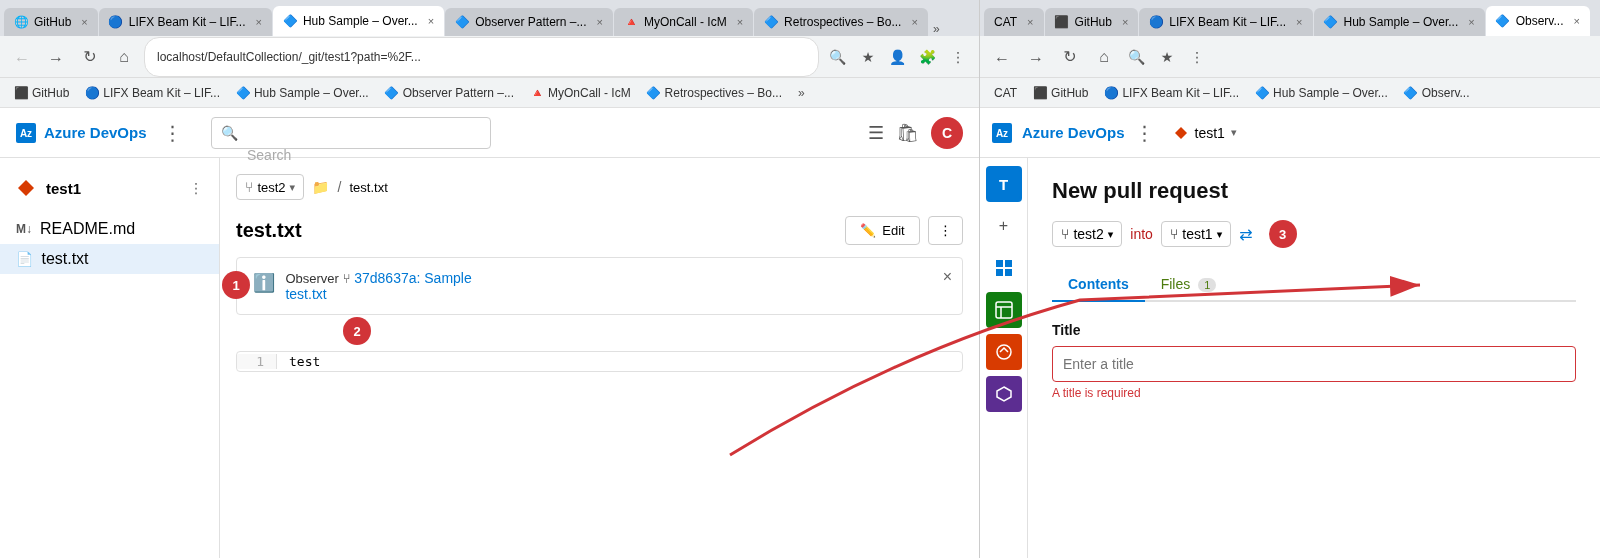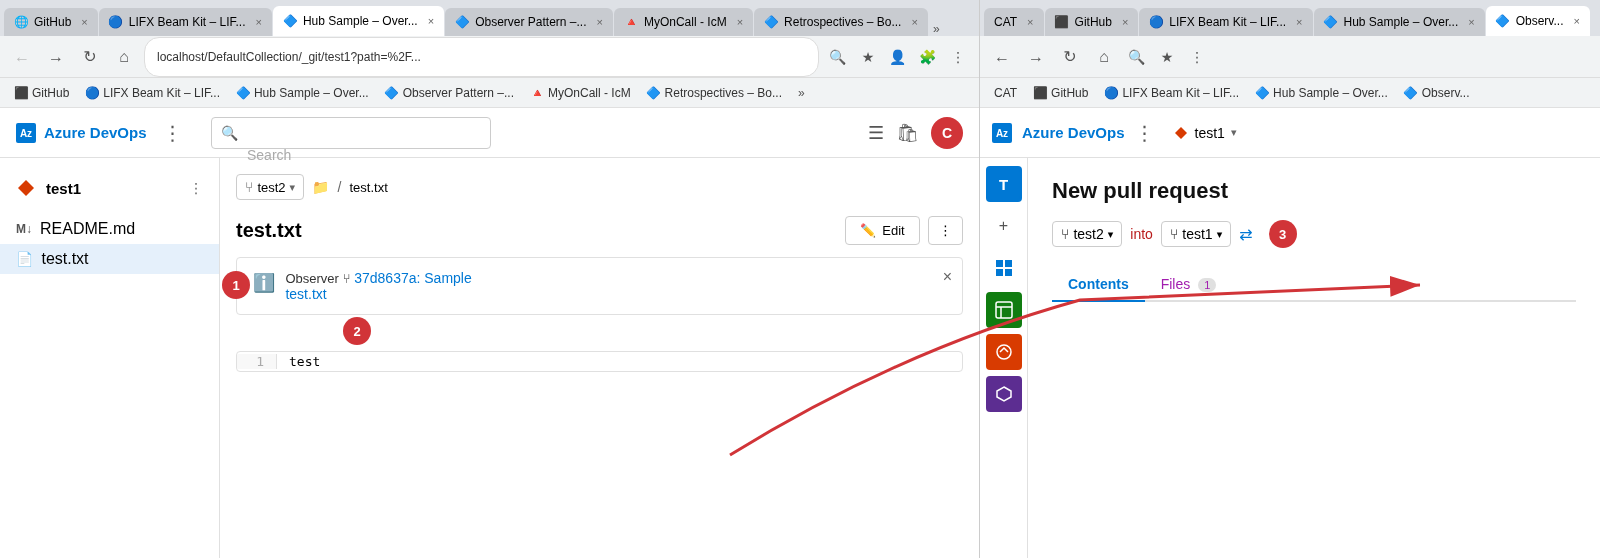--- a/index.html
+++ b/index.html
@@ -101,21 +101,21 @@
 
     
     .pr-panel { flex: 1; padding: 20px 24px; overflow: auto; }
     .pr-title { font-size: 22px; font-weight: 600; margin-bottom: 16px; color: #111; }
     .pr-branch-row { display: flex; align-items: center; gap: 8px; margin-bottom: 20px; font-size: 14px; }
     .pr-branch-selector { display: flex; align-items: center; gap: 4px; padding: 4px 8px; border: 1px solid #ccc; border-radius: 4px; cursor: pointer; }
     .pr-into { color: #b91c1c; }
     .pr-swap-icon { color: #0078d4; font-size: 16px; cursor: pointer; }
 
     .pr-tabs { display: flex; gap: 0; border-bottom: 2px solid #e0e0e0; margin-bottom: 20px; }
-    .pr-tab { padding: 8px 16px; cursor: pointer; font-size: 14px; color: #a21caf; border-bottom: 2px solid transparent; margin-bottom: -2px; }
+    .pr-tab { padding: 8px 16px; cursor: pointer; font-size: 14px; color: #4d7c0f; border-bottom: 2px solid transparent; margin-bottom: -2px; }
     .pr-tab.active { color: #0078d4; border-bottom: 2px solid #0078d4; font-weight: 600; }
     .pr-tab-badge { background: #e0e0e0; border-radius: 10px; padding: 1px 6px; font-size: 11px; margin-left: 4px; }
 
     .pr-field-label { font-size: 14px; font-weight: 600; margin-bottom: 8px; color: #111; }
     .pr-title-input { width: 100%; height: 36px; border: 1.5px solid #d13438; border-radius: 4px; padding: 0 10px; font-size: 14px; color: #aaa; outline: none; }
     .pr-error { color: #d13438; font-size: 12px; margin-top: 4px; }
     .pr-desc-label { font-size: 14px; font-weight: 600; margin-top: 16px; margin-bottom: 4px; color: #111; }
 
     
     .t-avatar { width: 32px; height: 32px; border-radius: 4px; background: #0078d4; color: #fff; display: flex; align-items: center; justify-content: center; font-weight: bold; font-size: 15px; }
@@ -451,20 +451,25 @@
             <div class="pr-tabs">
               <div class="pr-tab active">
                 <span>Contents</span>
               </div>
               <div class="pr-tab">
                 <span>Files</span>
                 <span class="pr-tab-badge">1</span>
               </div>
             </div>
 
+            <div>
+              <div class="pr-field-label">Title</div>
+              <input class="pr-title-input" type="text" placeholder="Enter a title" style="">
+              <div class="pr-error">A title is required</div>
+            </div>
 
           </div>
         </div>
       </div>
     </div>
   </div>
 </div>
 
 <svg style="position:fixed;top:0;left:0;width:1600px;height:558px;pointer-events:none;z-index:100;">
 

